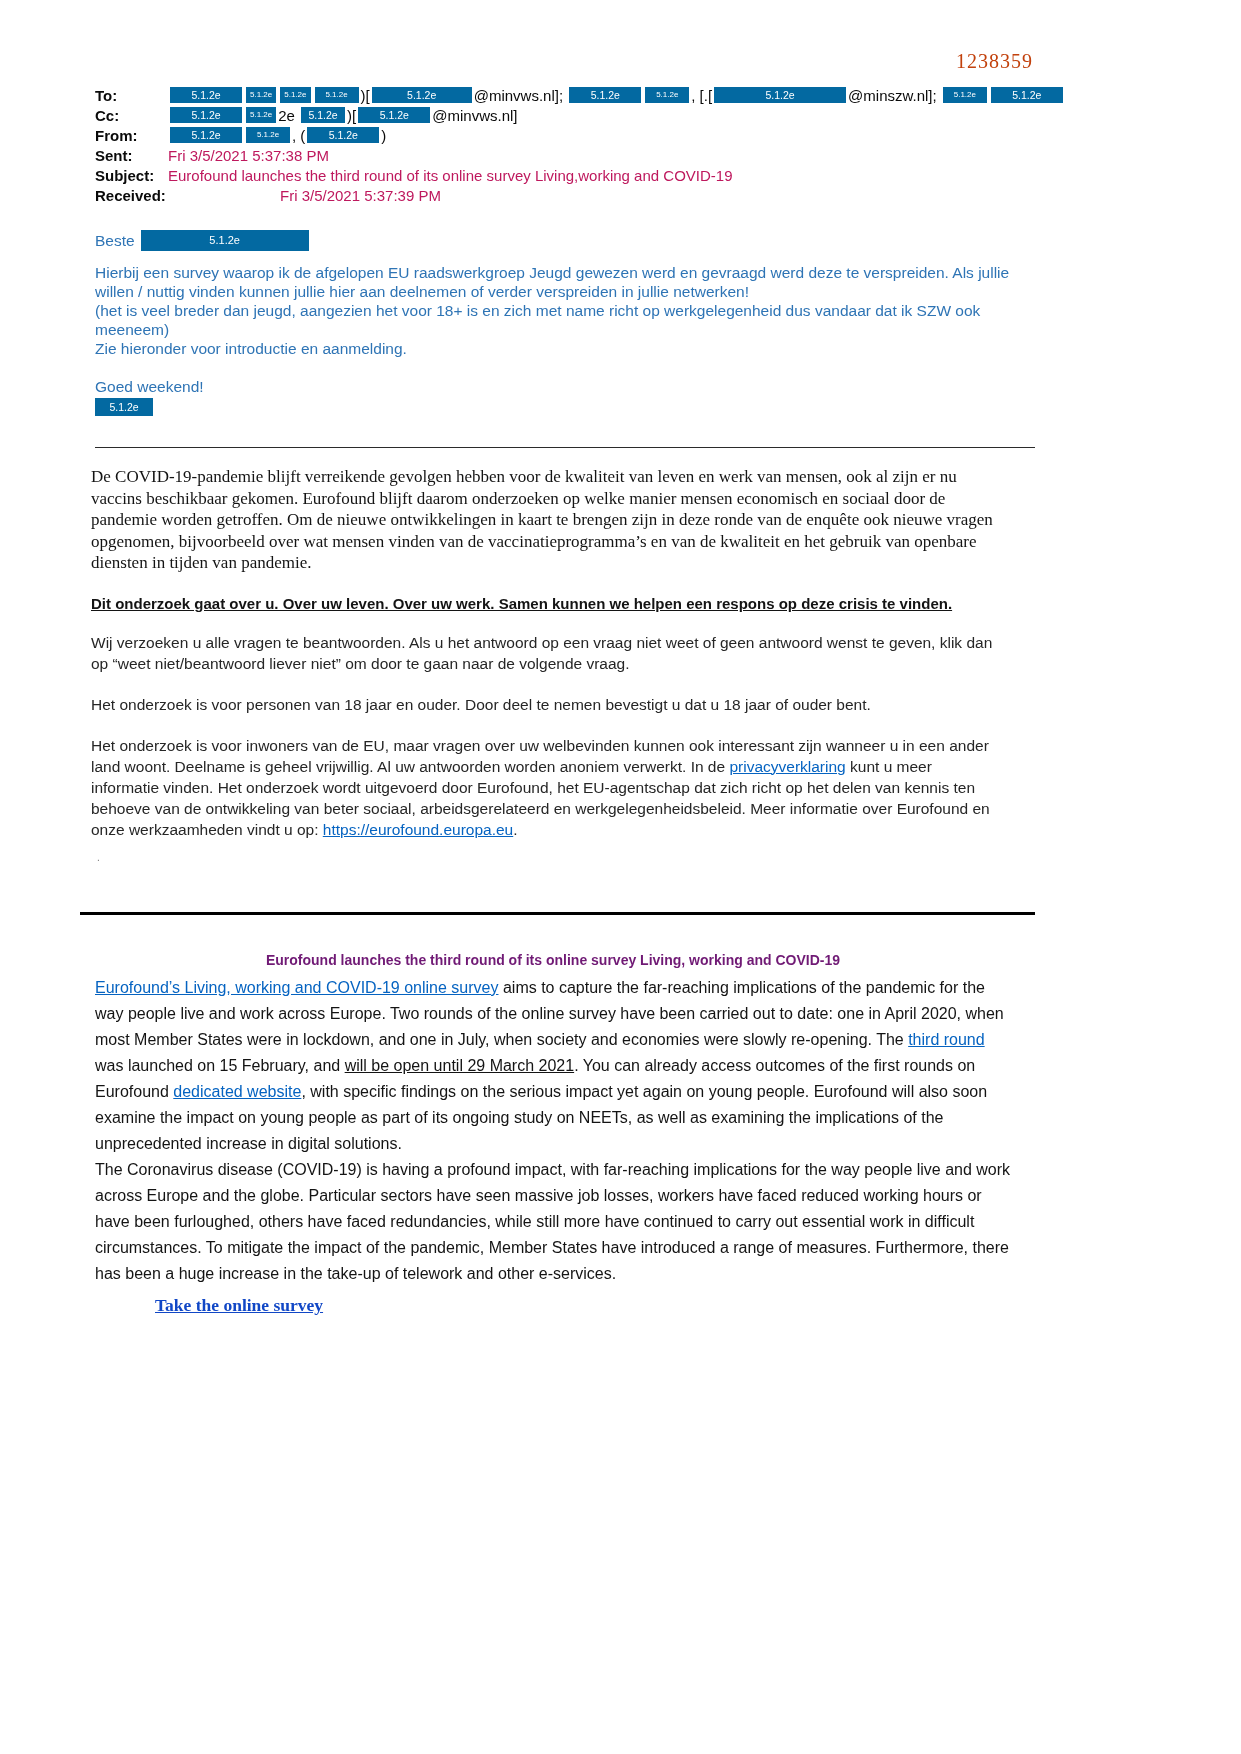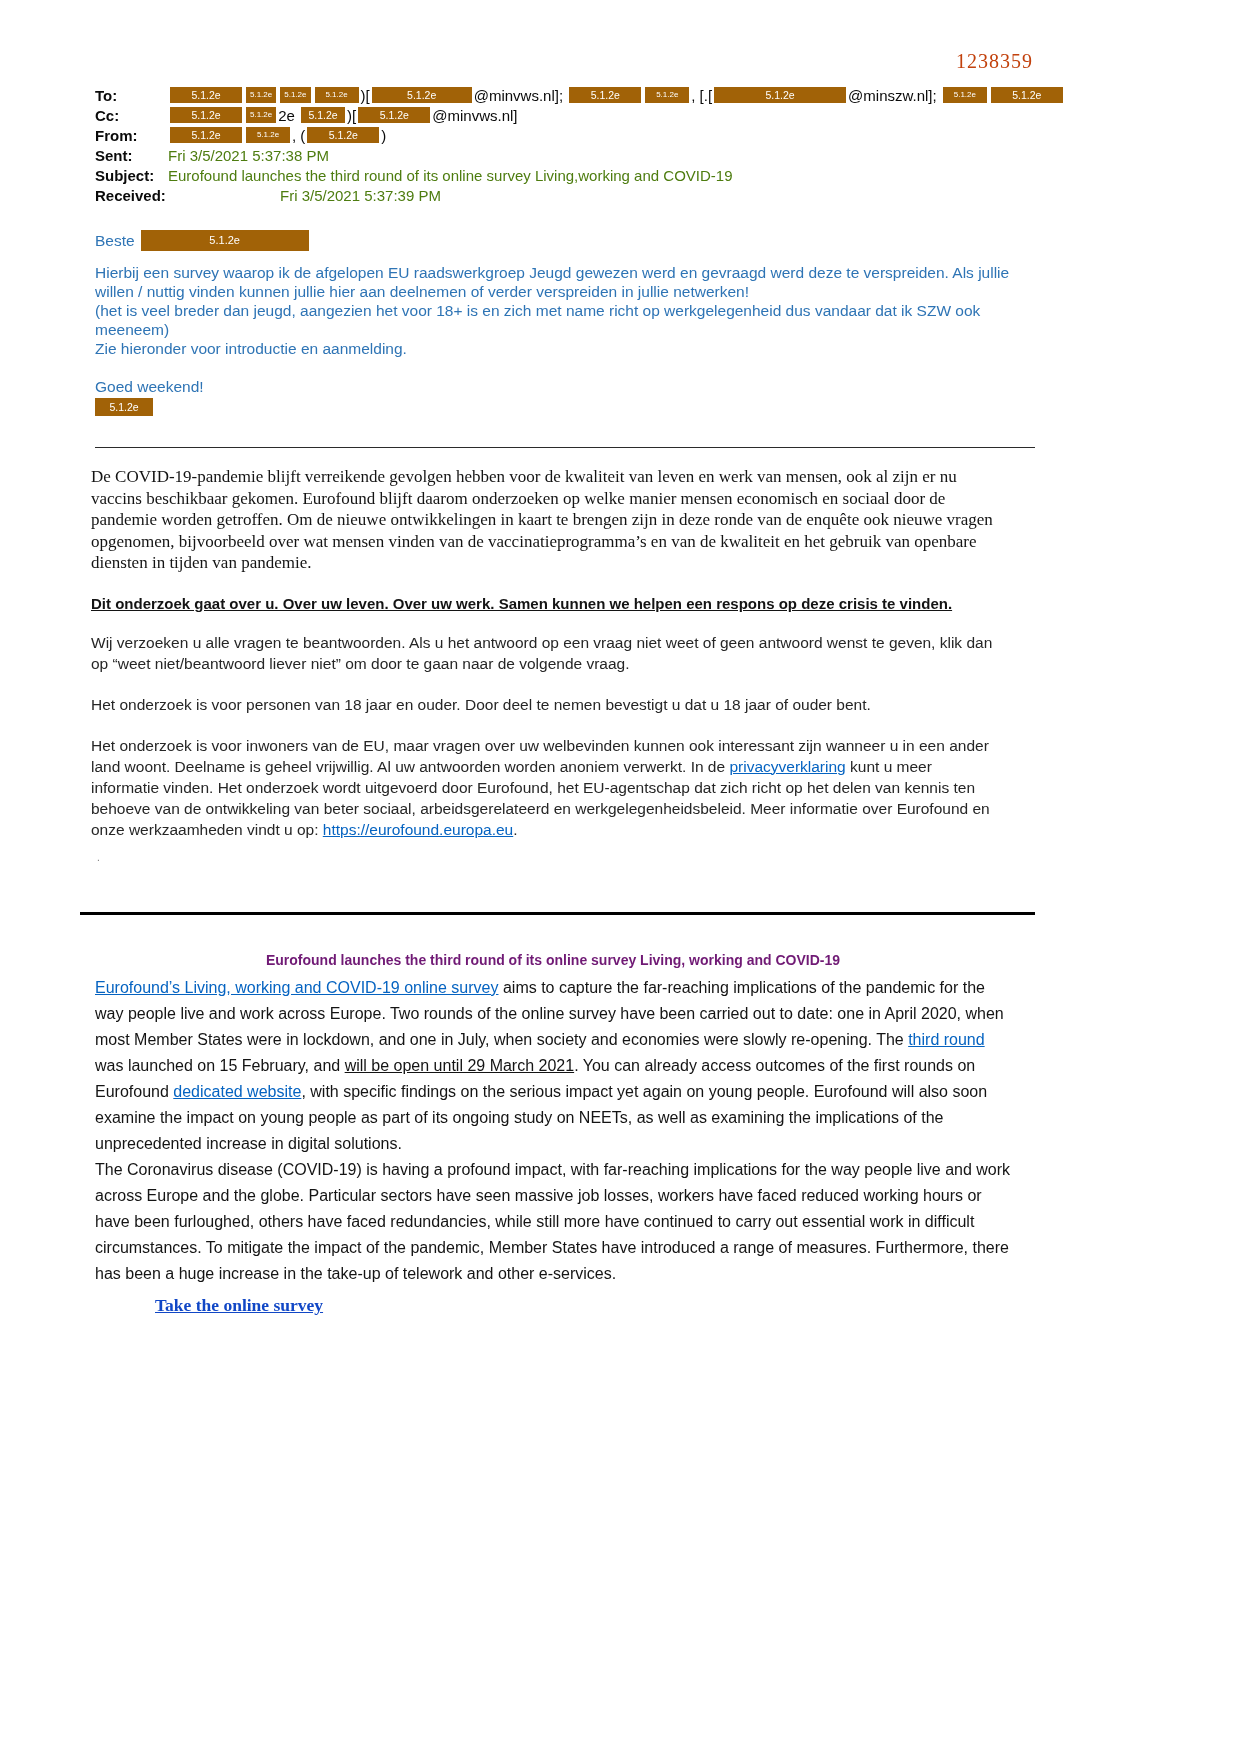--- a/index.html
+++ b/index.html
@@ -15,25 +15,25 @@
   }
 
   
   .header {
     position:absolute; left:95px; top:86px; width:980px;
     font-size:15px; color:#0a0a0a;
   }
   .hline { line-height:19px; margin-bottom:1px; white-space:nowrap; }
   .hlabel { display:inline-block; width:73px; font-weight:bold; }
   .hfrag  { color:#0a0a0a; }
-  .hvalue { color:#4d7c0f; }
+  .hvalue { color:#be185d; }
   .rcv-indent { margin-left:112px; }
 
   .redact {
-    display:inline-block; background:#a16207; color:#ffffff;
+    display:inline-block; background:#0369a1; color:#ffffff;
     font-size:10.5px; line-height:16px; height:16px; text-align:center;
     vertical-align:-2px; padding:0 4px; margin:0 2px;
     white-space:nowrap; overflow:hidden;
   }
   .redact.sm { font-size:8px; }
   .rw-xs{min-width:26px}.rw-s{min-width:44px}.rw-m{min-width:72px}
   .rw-l{min-width:100px}.rw-xl{min-width:132px}
 
   
   .message {

